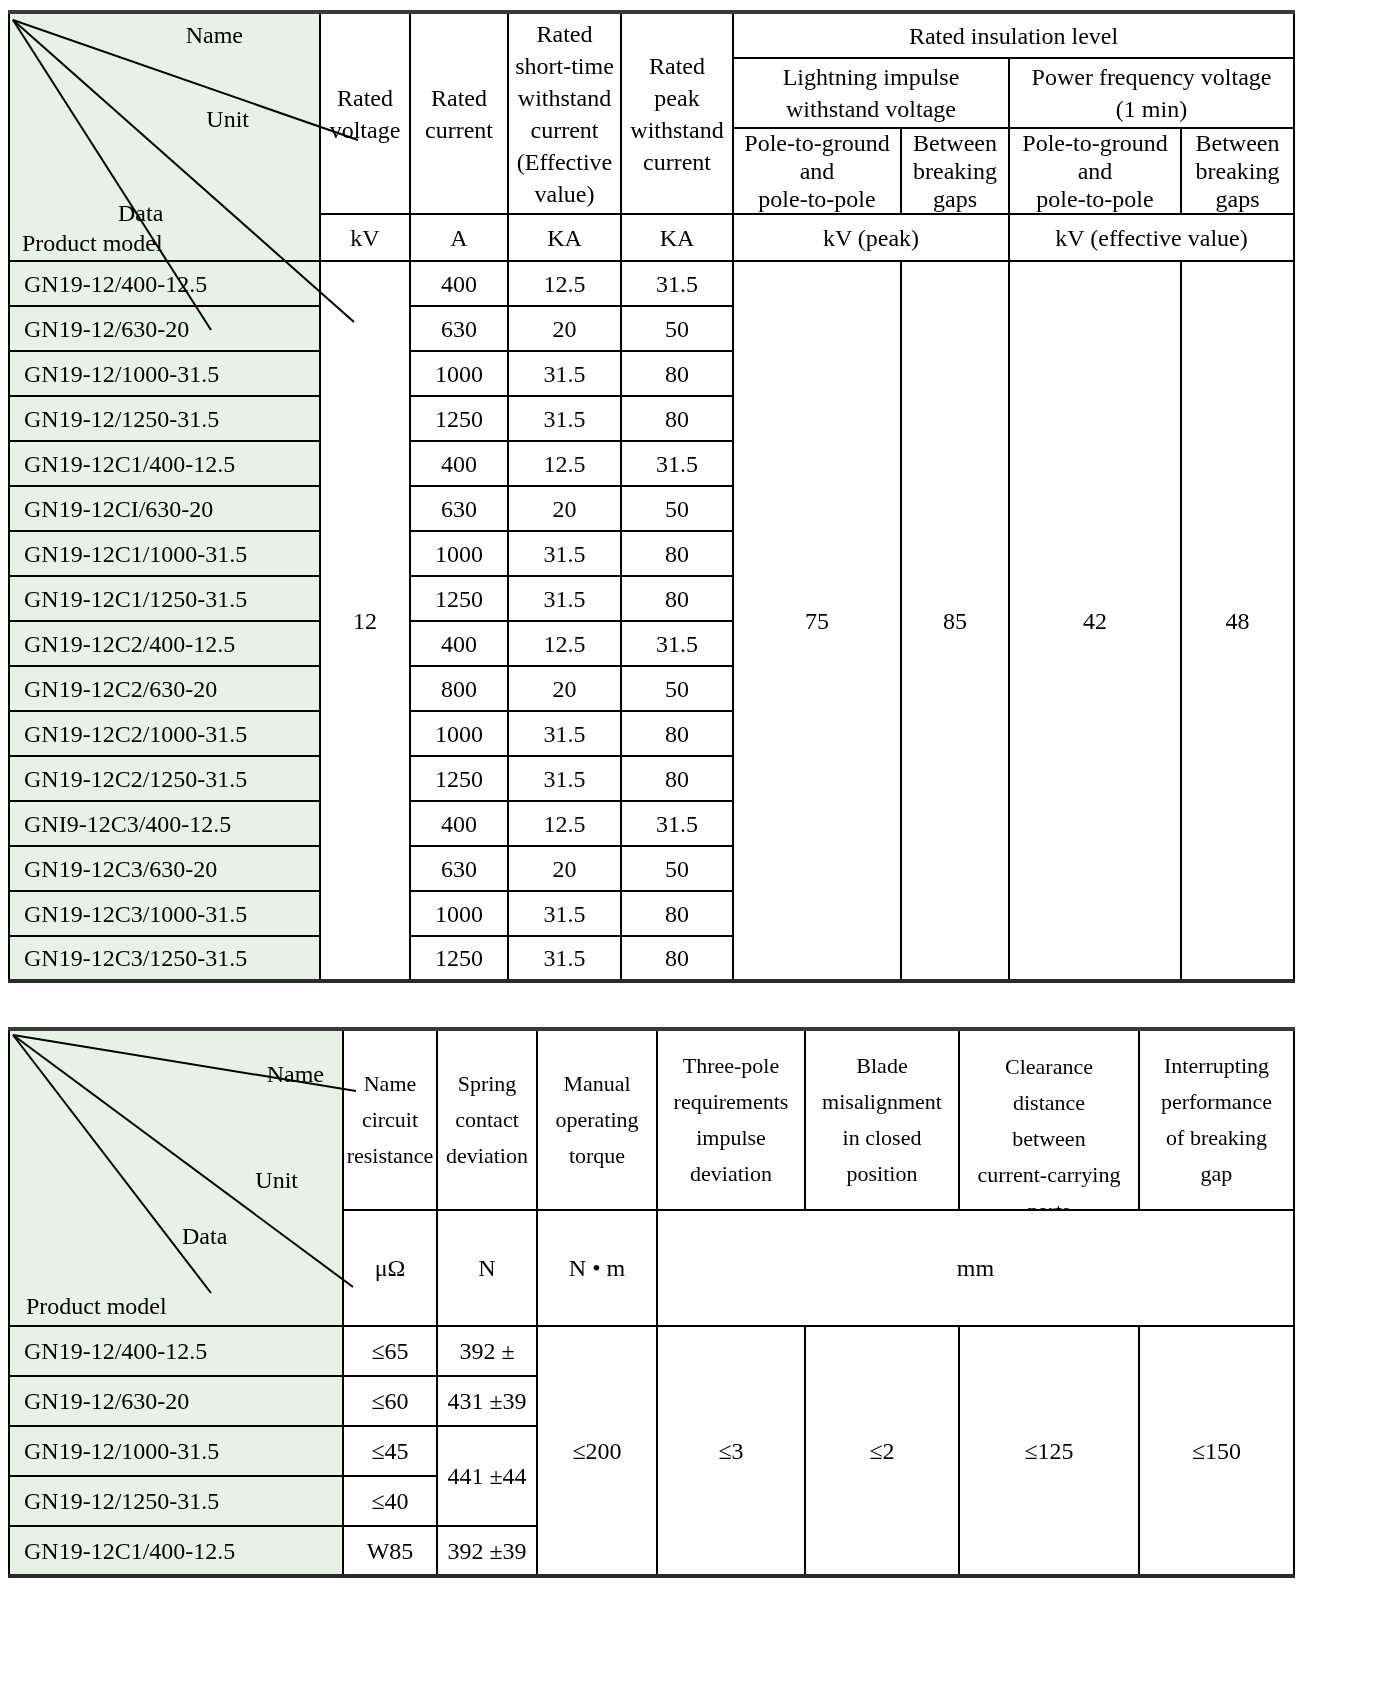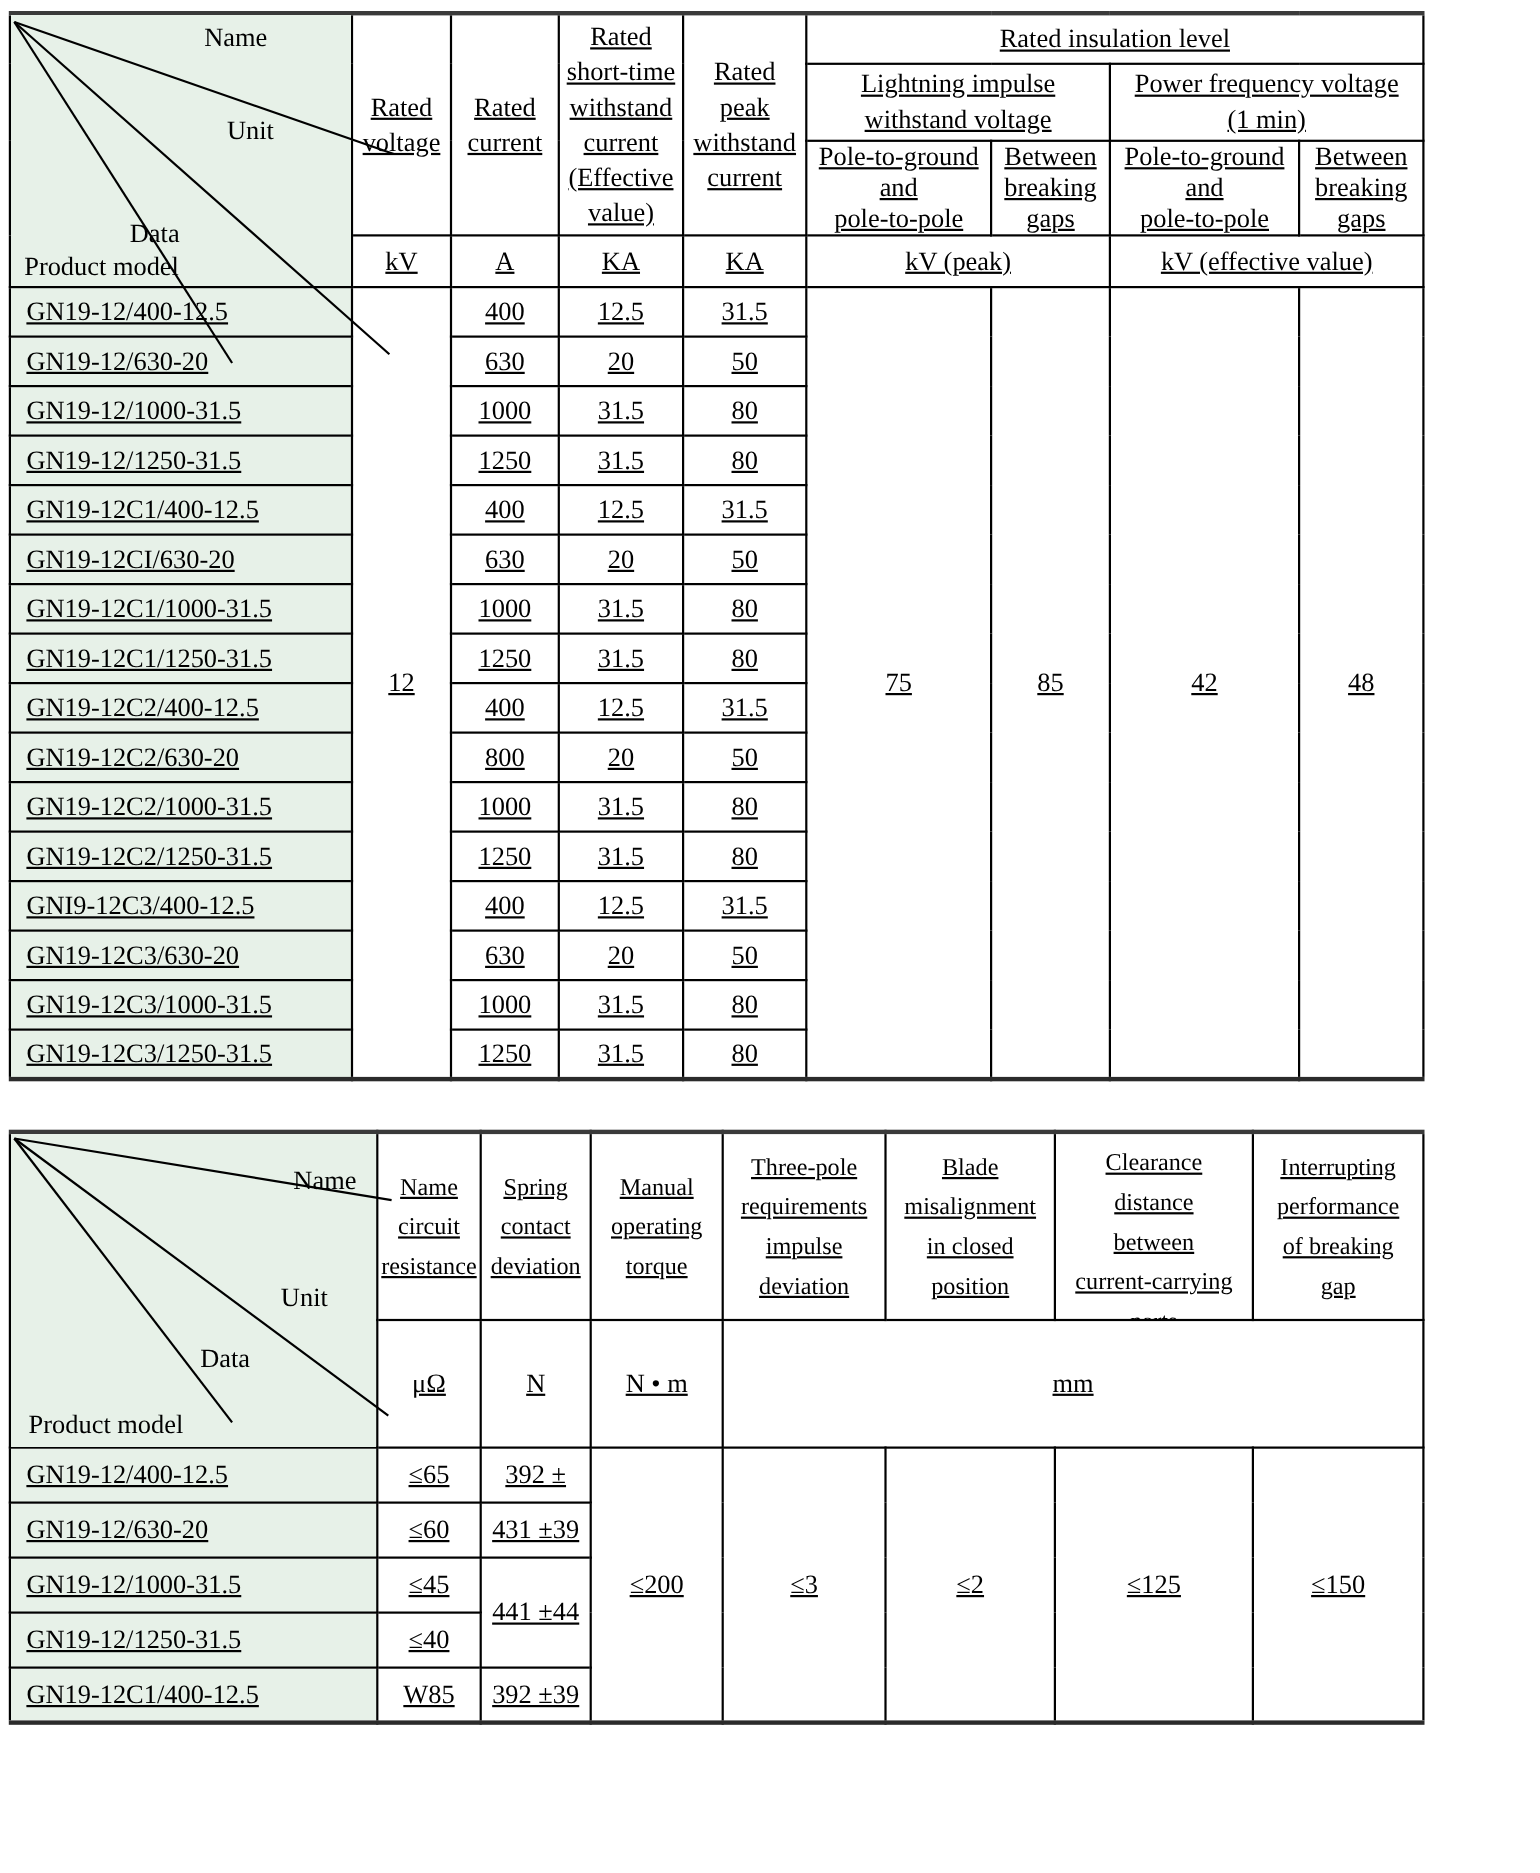--- a/index.html
+++ b/index.html
@@ -1,32 +1,32 @@
 <!DOCTYPE html>
 <html><head>
 <meta charset="utf-8">
 <style>
   html,body{margin:0;padding:0;background:#fff;}
   body{width:1400px;height:1703px;font-family:"Liberation Serif","DejaVu Serif",serif;color:#000;overflow:hidden;}
   .page{position:relative;padding:10px 0 0 8px;}
 
   .twrap{position:relative;width:1285px;}
-  table{border-collapse:collapse;table-layout:fixed;width:1285px;text-decoration:underline;}
+  table{border-collapse:collapse;table-layout:fixed;width:1285px;}
   .tbl{border-top:4px solid #3a3a3a;border-bottom:4px solid #2b2b2b;}
   td{border:2px solid #000;text-align:center;vertical-align:middle;
      font-size:24px;line-height:30px;padding:0 2px;box-sizing:border-box;font-weight:normal;}
   .green{background:#e7f1e8;}
   .model{text-align:left;padding-left:14px;white-space:nowrap;overflow:hidden;}
   .hdr .ln{display:block;}
   .t1hdr{line-height:32px;}
   .sub{line-height:28px;}
   .t2 td{font-size:24px;}
   .t2 .hdr{font-size:22px;line-height:36px;}
   .t2 .clearcell{vertical-align:top;}
-  .clipbox{height:160px;overflow:hidden;padding-top:8px;}
+  .clipbox{height:160px;overflow:hidden;padding-top:18px;}
   .clipbox .ln{display:block;line-height:36px;}
   .diag{position:relative;}
   .diag .lbl{position:absolute;white-space:nowrap;font-size:24px;line-height:26px;}
   .dsvg{position:absolute;left:0;top:0;pointer-events:none;z-index:4;}
   .section-title{font-size:28px;font-weight:bold;margin:134px 0 0 10px;height:40px;}
   .t2gap{height:44px;}
 </style>
 </head>
 <body>
 

